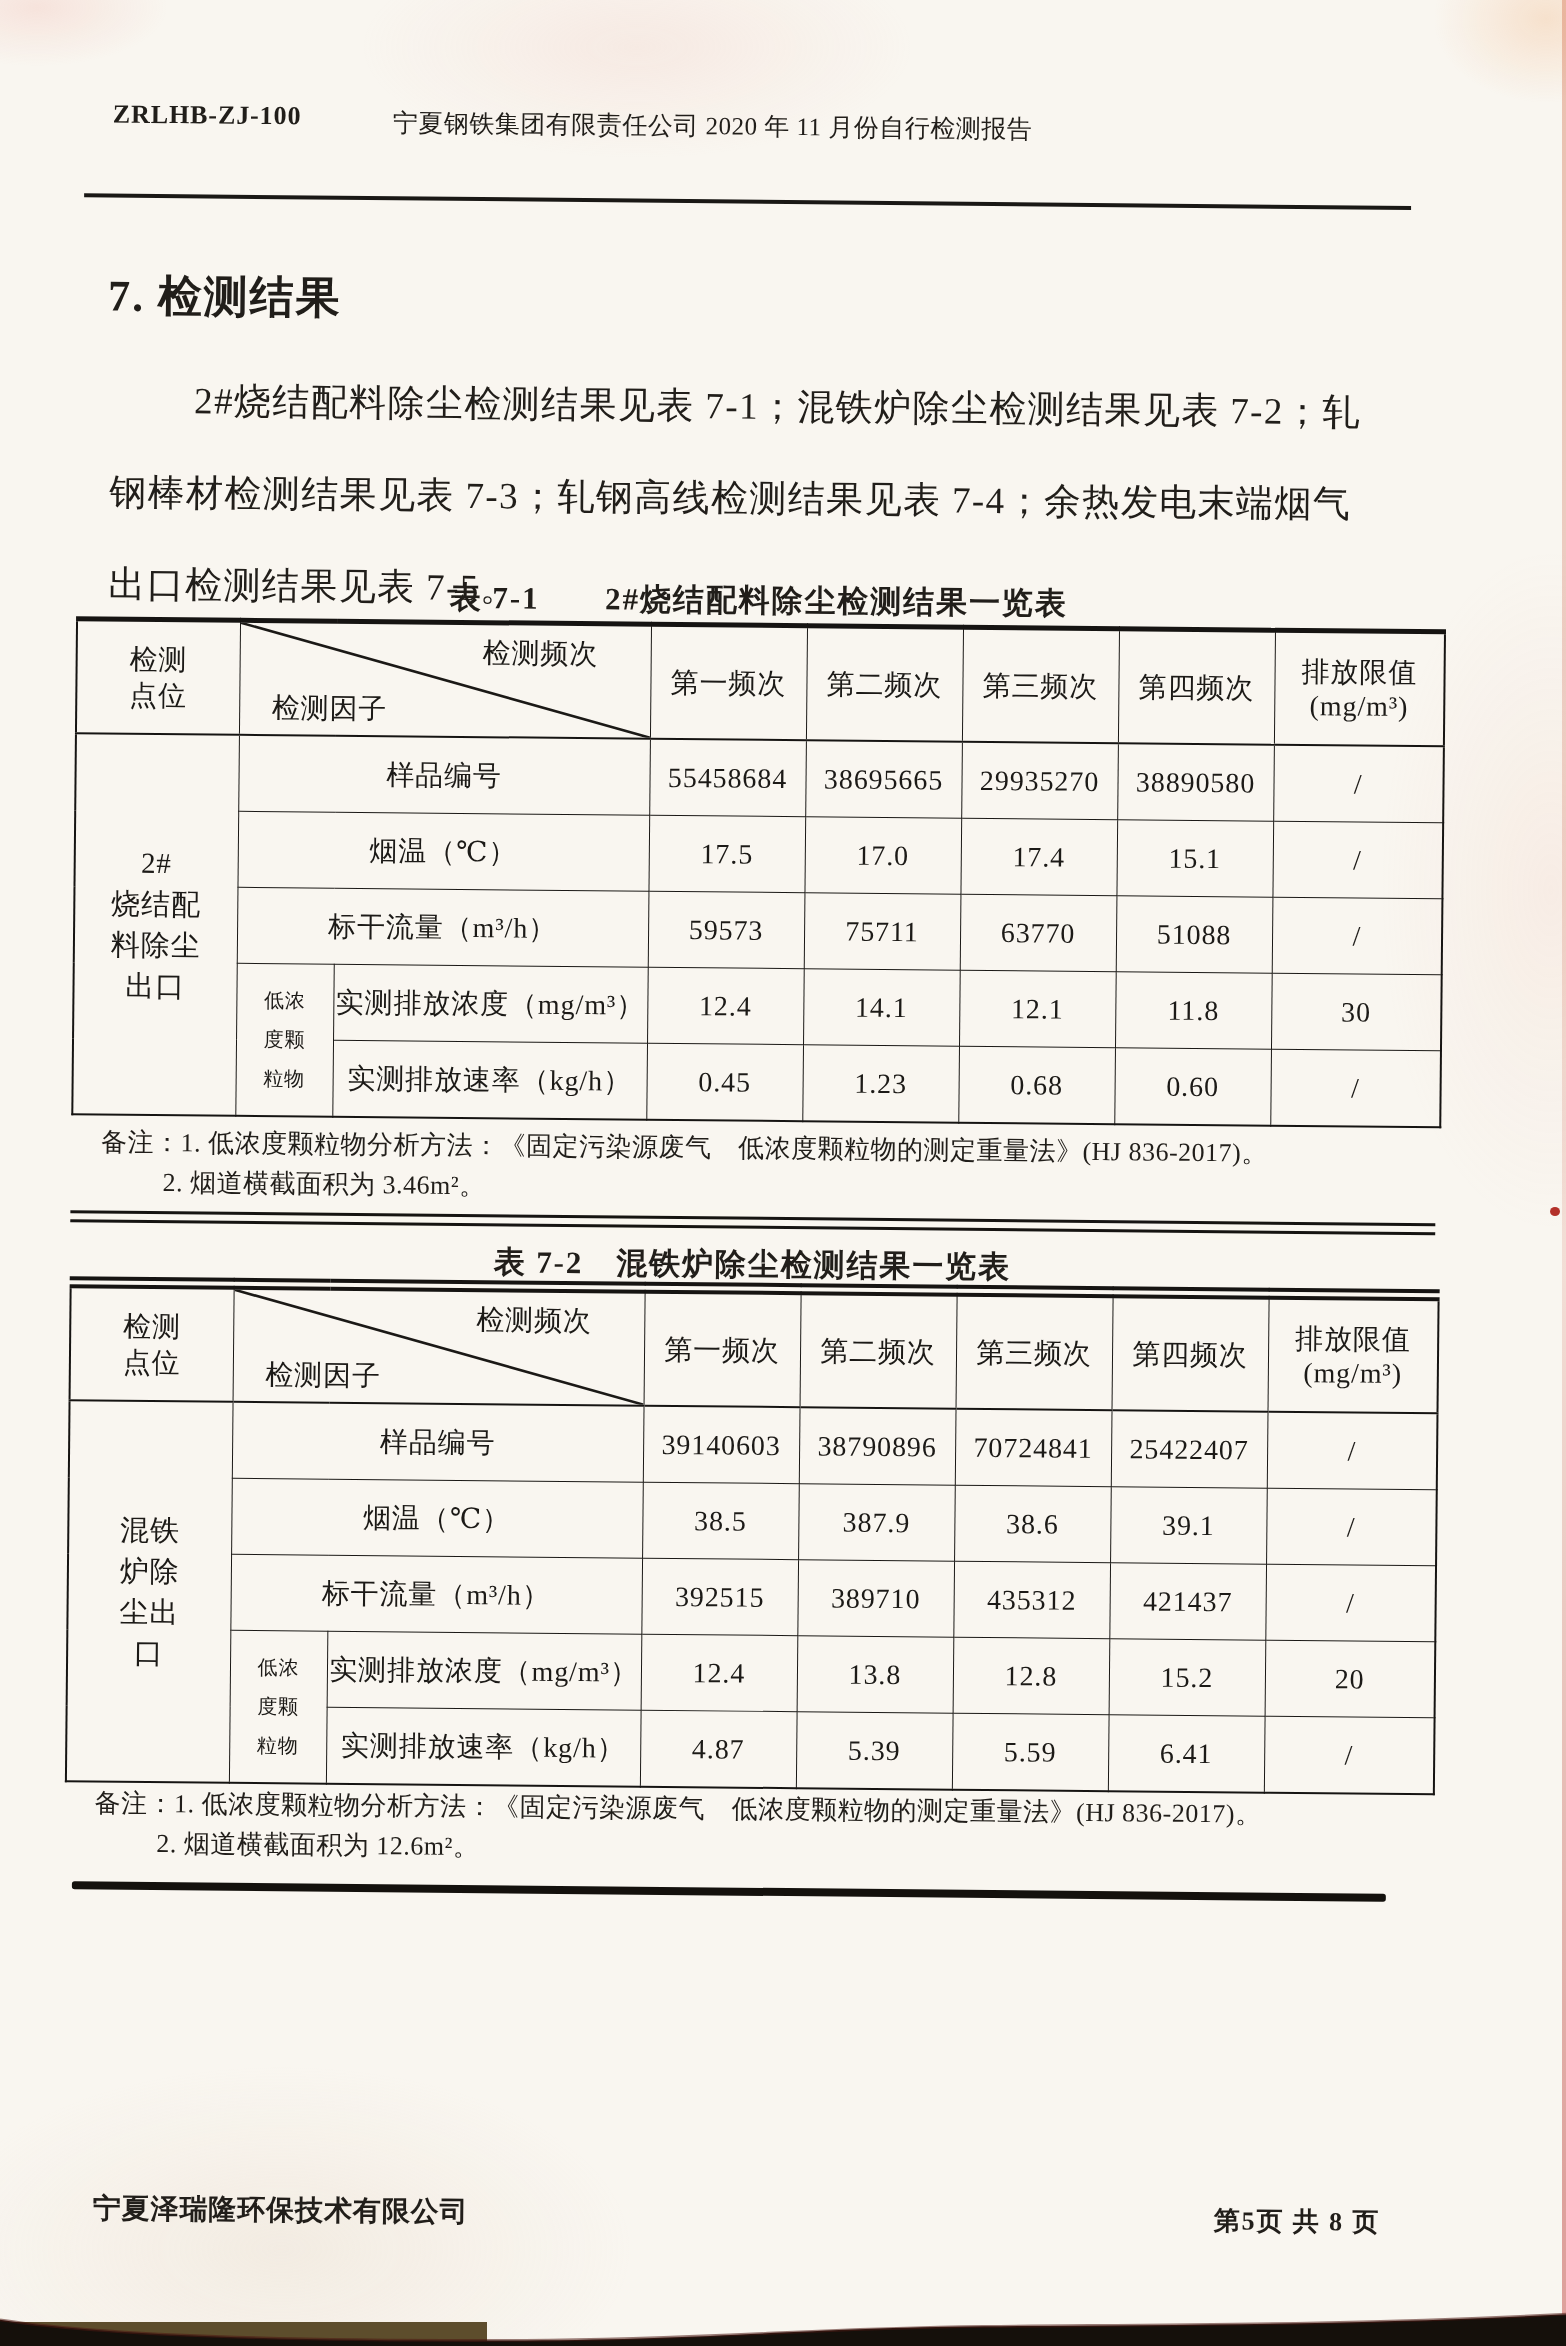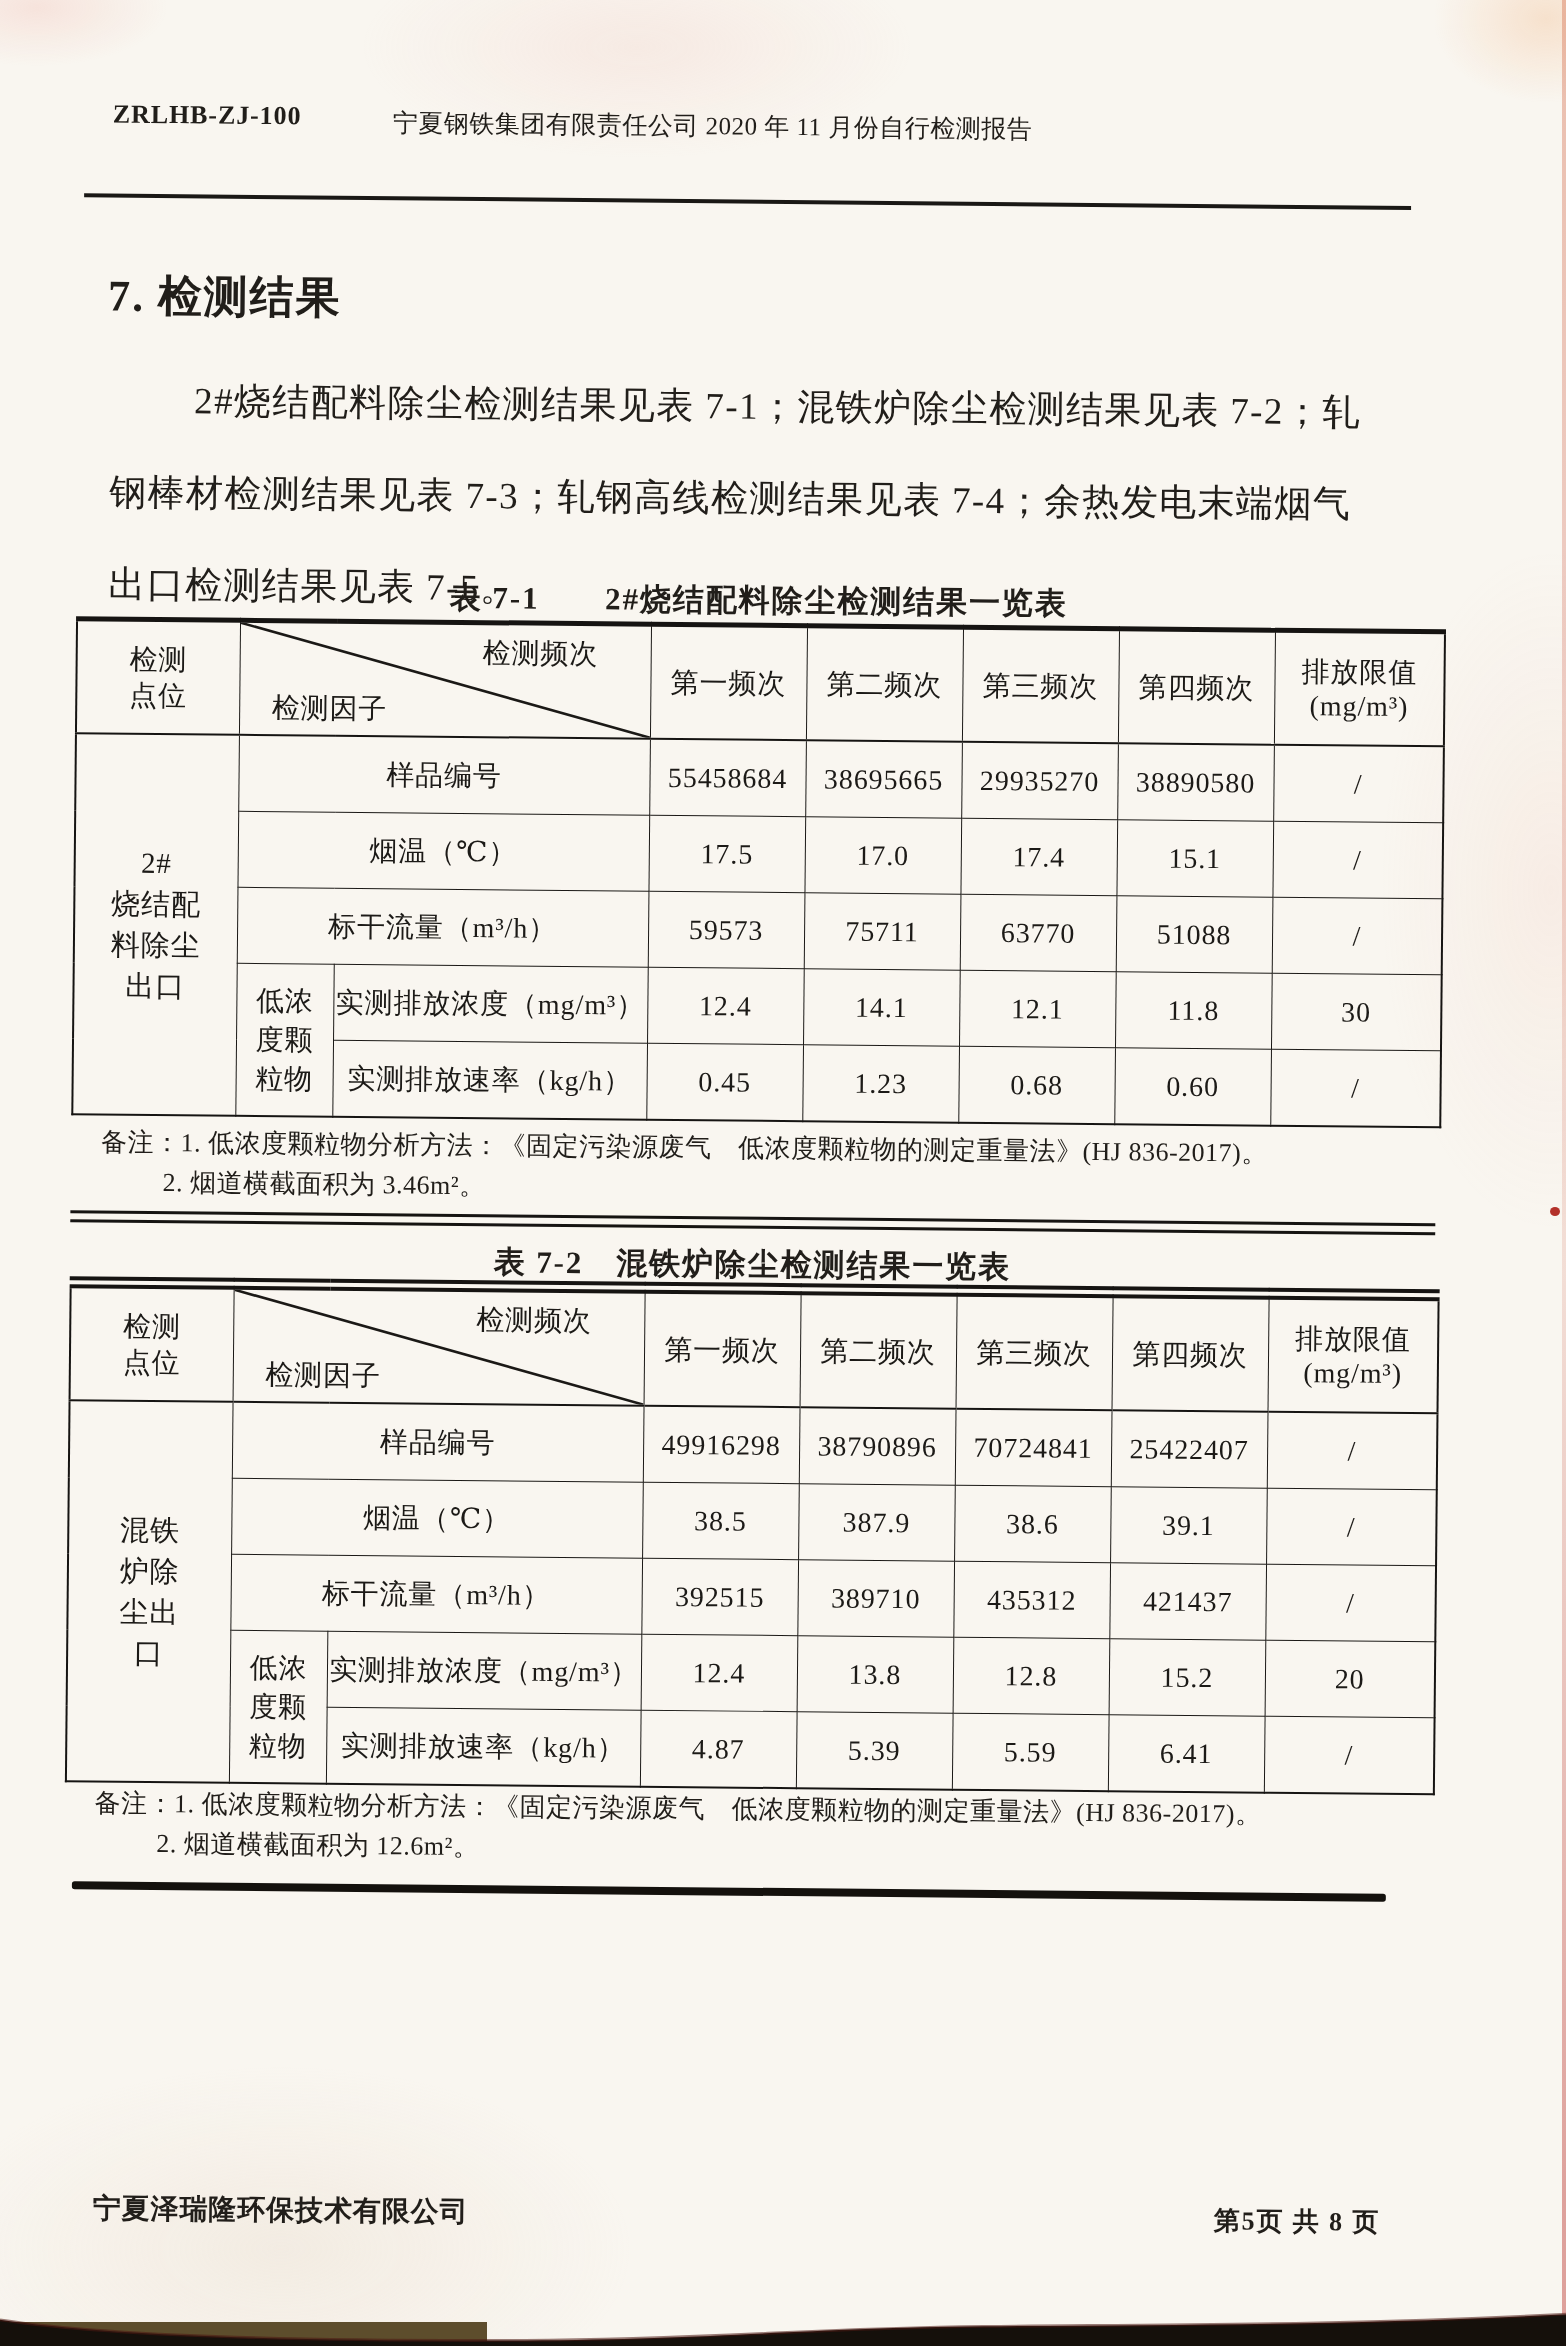--- a/index.html
+++ b/index.html
@@ -31,21 +31,21 @@
     border:2.8px solid #161412;}
   table.rpt.t1{top:616px;border-top:5.6px solid #161412;}
   table.rpt.t2{top:1276px;border-top:12px double #161412;}
   table.rpt td,table.rpt th{border:1.9px solid #1b1916;padding:0;text-align:center;vertical-align:middle;
     font-weight:400;font-size:28px;color:#1c1a17;letter-spacing:0.9px;}
   table.rpt tr.head th{height:111px;border-bottom:2.8px solid #161412;}
   table.rpt tr.data td{height:75px;}
   .hdr2 span{display:block;line-height:36px;}
   .limit-h span{display:block;line-height:34px;}
   td.site-cell span{display:block;line-height:41px;font-size:29px;}
-  td.group-cell span{display:block;line-height:39px;font-size:28px;}
+  td.group-cell span{display:block;line-height:39px;font-size:20px;}
   th.diag{position:relative;}
   th.diag svg{position:absolute;inset:0;width:100%;height:100%;}
   th.diag .corner-top{position:absolute;top:9.4px;right:52px;font-size:28px;}
   th.diag .corner-bottom{position:absolute;bottom:7.5px;left:32px;font-size:28px;}
   .notes{left:112px;width:1349px;font-size:26px;letter-spacing:0.5px;line-height:40px;}
   .t1-notes{top:1122px;}
   .t2-notes{top:1783px;}
   .notes .n2{margin-left:62px;}
   .divider-rule{left:82px;top:1210px;width:1365px;height:12px;border-top:3.7px solid #161412;border-bottom:3.7px solid #161412;box-sizing:border-box;}
   .end-rule{left:90px;top:1881px;width:1314px;height:7.5px;background:#14110d;border-radius:2.8px;}
@@ -207,21 +207,21 @@
       </th>
     </tr>
     <tr class="data">
       <td class="site-cell" rowspan="5">
         <span>混铁</span>
         <span>炉除</span>
         <span>尘出</span>
         <span>口</span>
       </td>
       <td colspan="2">样品编号</td>
-      <td>49916298</td>
+      <td>39140603</td>
       <td>38790896</td>
       <td>70724841</td>
       <td>25422407</td>
       <td>/</td>
     </tr>
     <tr class="data">
       <td colspan="2">烟温（℃）</td>
       <td>38.5</td>
       <td>387.9</td>
       <td>38.6</td>

